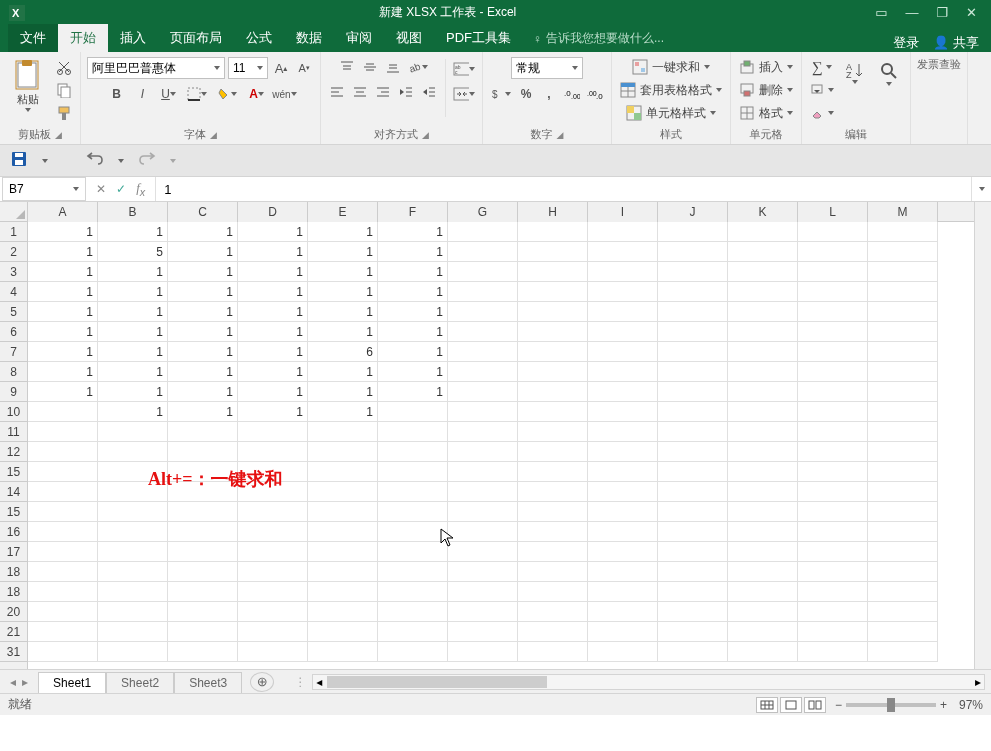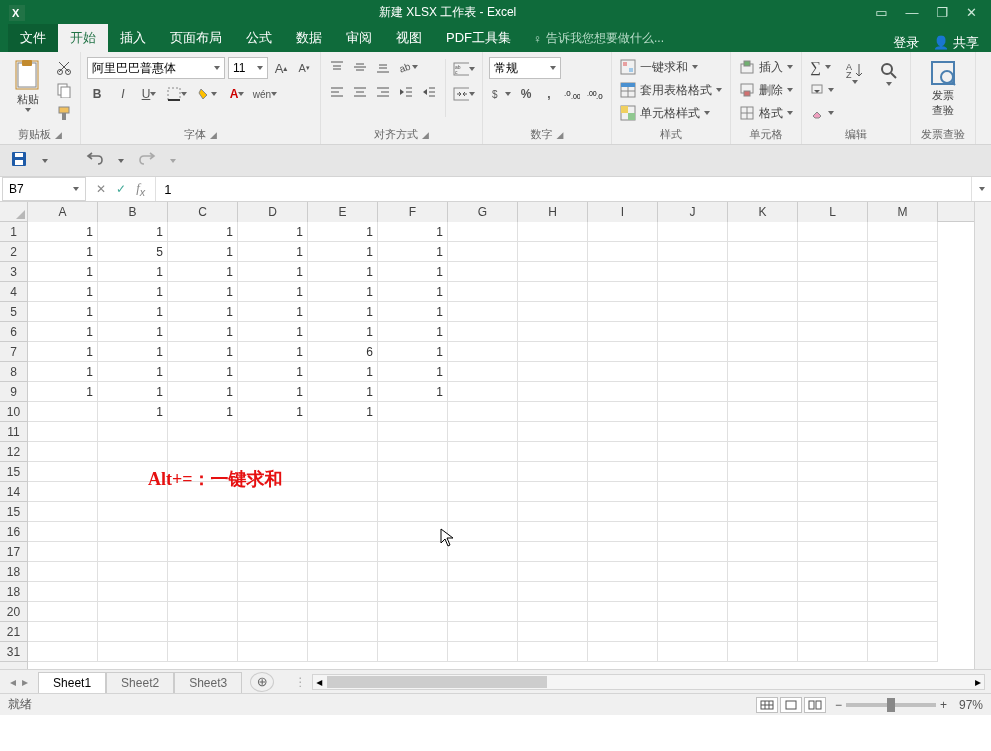--- a/index.html
+++ b/index.html
@@ -14,21 +14,21 @@
 .menubar .spacer { flex:1; }
 .menubar .tell { color:#b9ddc9; font-size:12px; display:flex; align-items:center; gap:4px; padding:5px 10px;}
 .menubar .right { display:flex; align-items:center; gap:14px; padding-right:12px; }
 .menubar .right span { font-size:13px; }
 .ribbon { height:93px; background:#f1f1f1; border-bottom:1px solid #d4d4d4; display:flex; }
 .group { border-right:1px solid #e0e0e0; display:flex; flex-direction:column; padding:3px 6px 0; }
 .group-body { flex:1; display:flex; align-items:flex-start; gap:4px; }
 .group-label { text-align:center; font-size:11px; color:#666; padding:2px 0;display:flex;justify-content:center;align-items:center;gap:4px;}
 .bigbtn { display:flex; flex-direction:column; align-items:center; justify-content:center; width:44px; gap:1px; font-size:11px; color:#444; padding-top:4px;}
 .bigbtn svg { display:block; }
-.col { display:flex; flex-direction:column; gap:3px; padding-top:2px;}
+.col { display:flex; flex-direction:column; gap:3px; padding-top:2px;align-items:center;}
 .row { display:flex; align-items:center; gap:3px; }
 .iconbtn{width:20px;height:20px;display:flex;align-items:center;justify-content:center;color:#555;border:1px solid transparent;}
 .iconbtn.box{width:24px;}
 .fontsel{width:138px;height:22px;border:1px solid #c0c0c0;background:#fff;font-size:12px;padding:0 4px;display:flex;align-items:center;justify-content:space-between;}
 .fontsize{width:40px;height:22px;border:1px solid #c0c0c0;background:#fff;font-size:12px;display:flex;align-items:center;justify-content:space-between;padding:0 4px;}
 .combo{width:72px;height:22px;border:1px solid #c0c0c0;background:#fff;font-size:12px;display:flex;align-items:center;justify-content:space-between;padding:0 4px;}
 .sep{width:1px;height:58px;background:#e0e0e0;margin:4px 2px 0;}
 .menuitem{display:flex;align-items:center;gap:4px;font-size:12px;color:#444;height:20px;padding:0 2px;}
 .menuitem svg{flex-shrink:0;}
 .tri-sm{width:0;height:0;border-left:3px solid transparent;border-right:3px solid transparent;border-top:4px solid #666;display:inline-block;}
@@ -449,31 +449,20 @@
             <span class="tri-sm"></span>
           </div>
       </div>
     </div>
     <div class="group-label">
         <span>编辑</span>
       </div>
   </div>
 
   <div class="group">
-    <div class="group-body">
-      <div class="bigbtn" style="width:52px;">
-        <svg width="28" height="28">
-            <rect x="3" y="3" width="22" height="22" fill="none" stroke="#4a7fb0" stroke-width="2"></rect>
-            <circle cx="18" cy="18" r="6" fill="none" stroke="#4a7fb0" stroke-width="2"></circle>
-            <line x1="22" y1="22" x2="26" y2="26" stroke="#4a7fb0" stroke-width="2"></line>
-          </svg>
-        <span style="white-space:pre-line;text-align:center;">发票
-查验</span>
-      </div>
-    </div>
     <div class="group-label">
         <span>发票查验</span>
       </div>
   </div>
 </div>
 
 <div class="qat">
   <span><svg width="18" height="18">
         <rect x="2" y="2" width="14" height="14" fill="#1e5ba8" rx="1"></rect>
         <rect x="5" y="10" width="8" height="5" fill="#fff"></rect>

